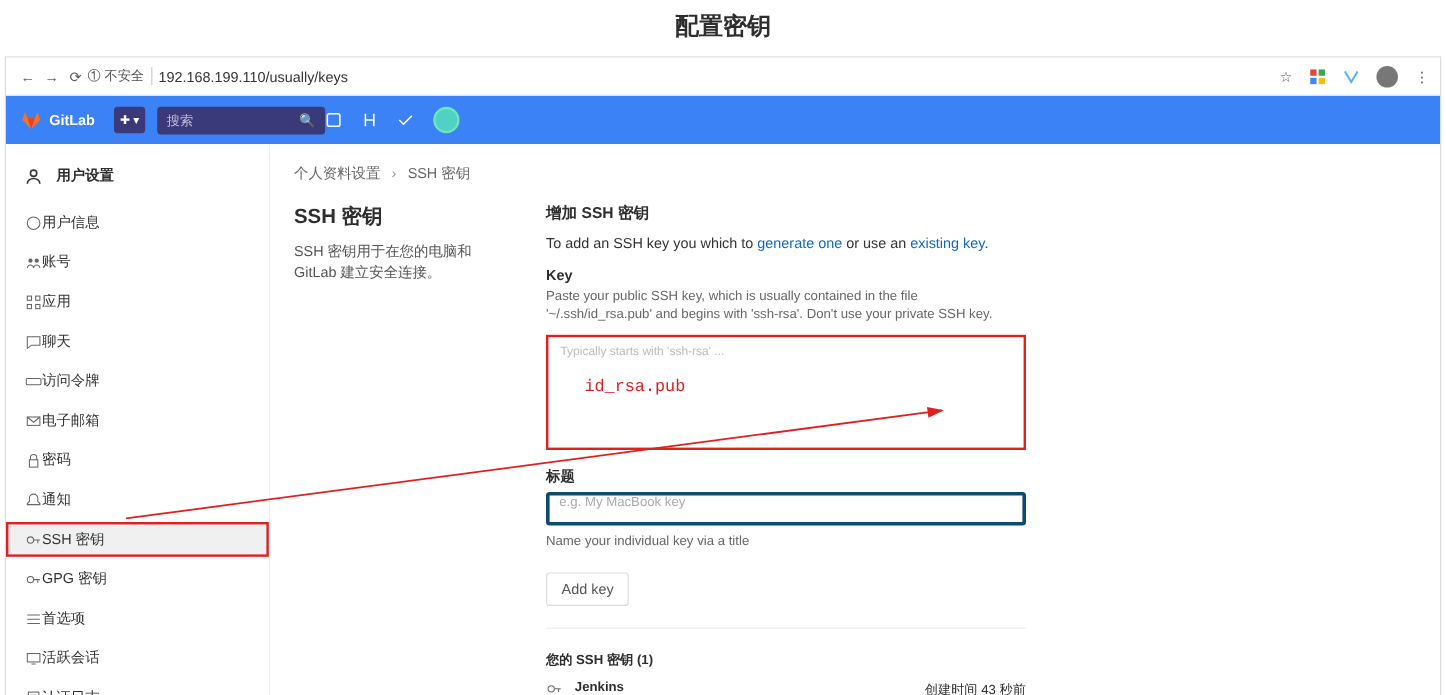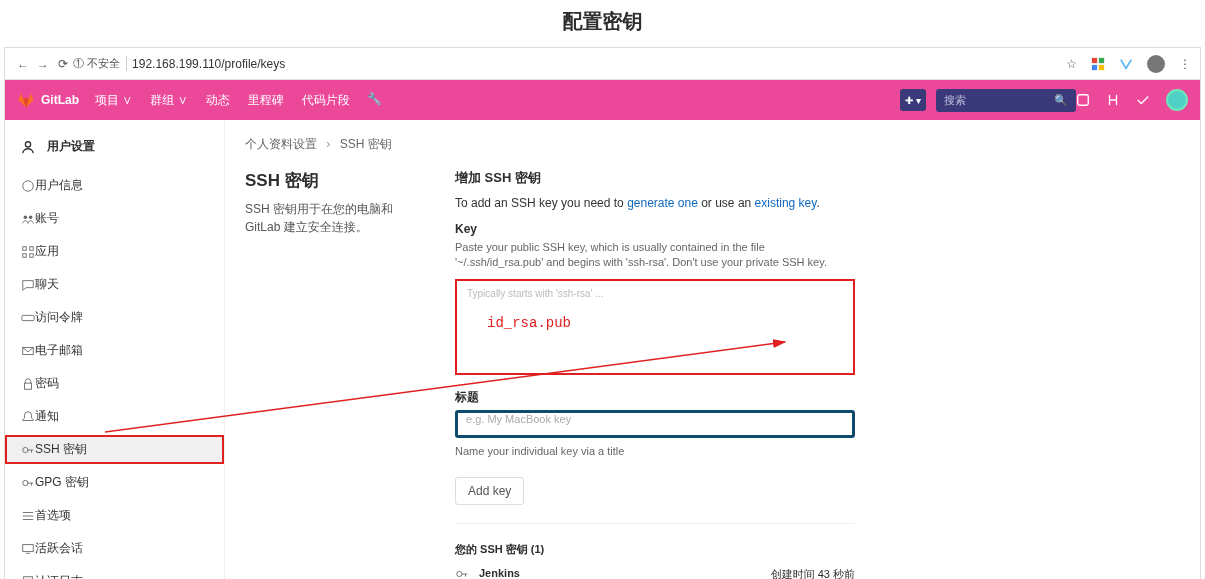--- a/index.html
+++ b/index.html
@@ -11,21 +11,21 @@
 .browser-bar .reload { width: 20px; text-align: center; }
 .browser-bar .addr { display: flex; align-items: center; flex: 1; gap: 3px; }
 .browser-bar .insecure { font-size: 11px; border-right: 1px solid #ccc; padding-right: 6px; margin-right: 2px; }
 .browser-bar .url { color: #333; font-size: 12px; }
 .browser-bar .right-icons { display: flex; align-items: center; gap: 14px; }
 .right-icons span { display: inline-block; }
 .star { color: #555; }
 .avatar-dot { width: 18px; height: 18px; border-radius: 50%; background: #777; }
 .kebab { letter-spacing: 1px; color: #555; }
 
-.gitlab-nav { display: flex; align-items: center; height: 40px; background: #ec4899; color: #fff; padding: 12px 12px; font-size: 12px; }
+.gitlab-nav { display: flex; align-items: center; height: 40px; background: #3b82f6; color: #fff; padding: 12px 12px; font-size: 12px; }
 .gitlab-nav .logo { display: flex; align-items: center; gap: 6px; font-weight: 600; margin-right: 16px; }
 .gitlab-nav .fox { width: 18px; height: 18px; }
 .gitlab-nav .menu { display: flex; gap: 18px; flex: 1; }
 .gitlab-nav .menu span { cursor: pointer; }
 .gitlab-nav .search { background: #3a3a7a; border-radius: 3px; padding: 4px 8px; width: 140px; color: #bfbfdc; font-size: 11px; display: flex; align-items: center; justify-content: space-between; }
 .gitlab-nav .plus-box { background: #3a3a7a; width: 26px; height: 22px; border-radius: 3px; display: flex; align-items: center; justify-content: center; margin-right: 10px; font-size: 10px; }
 .gitlab-nav .right-nav { display: flex; align-items: center; gap: 16px; }
 .gitlab-nav .right-nav .icon { width: 14px; height: 14px; color: #fff; }
 .avatar-circle { width: 22px; height: 22px; border-radius: 50%; background: #4fd1c5; border: 2px solid #6ee7b7; }
 
@@ -69,21 +69,21 @@
 <div class="page-title-top">配置密钥</div>
 
 <div class="outer">
 
   <div class="browser-bar">
     <span class="nav-arrow">←</span>
     <span class="nav-arrow">→</span>
     <span class="reload">⟳</span>
     <div class="addr">
       <span class="insecure">① 不安全</span>
-      <span class="url">192.168.199.110/profile/keys</span>
+      <span class="url">192.168.199.110/usually/keys</span>
     </div>
     <div class="right-icons">
       <span class="star">☆</span>
       <svg class="ext-icon" viewBox="0 0 16 16">
           <rect x="1" y="1" width="6" height="6" fill="#ea4335"></rect>
           <rect x="9" y="1" width="6" height="6" fill="#34a853"></rect>
           <rect x="1" y="9" width="6" height="6" fill="#4285f4"></rect>
           <rect x="9" y="9" width="6" height="6" fill="#fbbc04"></rect>
         </svg>
       <svg class="ext-icon" viewBox="0 0 16 16">
@@ -94,28 +94,20 @@
     </div>
   </div>
 
   <div class="gitlab-nav">
     <div class="logo">
       <svg class="fox" viewBox="0 0 24 24">
           <path fill="#fc6d26" d="M12 22 L2 12 L5 3 L8 10 L16 10 L19 3 L22 12 Z"></path>
           <path fill="#e24329" d="M12 22 L8 10 L16 10 Z"></path>
         </svg>
       <span>GitLab</span>
-    </div>
-    <div class="menu">
-      <span>项目 ∨</span>
-      <span>群组 ∨</span>
-      <span>动态</span>
-      <span>里程碑</span>
-      <span>代码片段</span>
-      <span>🔧</span>
     </div>
     <div class="plus-box">✚ ▾</div>
     <div class="search">
       <span>搜索</span>
       <span>🔍</span>
     </div>
     <div class="right-nav">
       <svg class="icon" viewBox="0 0 16 16">
           <rect x="2" y="2" width="12" height="12" fill="none" stroke="#fff" stroke-width="1.5" rx="2"></rect>
         </svg>
@@ -247,21 +239,21 @@
 
       <div class="content-row">
         <div class="left-desc">
           <h3>SSH 密钥</h3>
           <p>SSH 密钥用于在您的电脑和 GitLab 建立安全连接。</p>
         </div>
 
         <div class="right-form">
           <h4>增加 SSH 密钥</h4>
           <p>
-            <span>To add an SSH key you need to </span><a href="#">generate one</a><span> or use an </span><a href="#">existing key</a><span>.</span>
+            <span>To add an SSH key you which to </span><a href="#">generate one</a><span> or use an </span><a href="#">existing key</a><span>.</span>
           </p>
           <span class="label">Key</span>
           <p class="hint">Paste your public SSH key, which is usually contained in the file '~/.ssh/id_rsa.pub' and begins with 'ssh-rsa'. Don't use your private SSH key.</p>
           <div class="key-textarea">
             <span class="placeholder">Typically starts with 'ssh-rsa' ...</span>
             <span class="overlay-text">id_rsa.pub</span>
           </div>
           <span class="label" style="margin-top:14px">标题</span>
           <div class="title-input">
             <span>e.g. My MacBook key</span>

